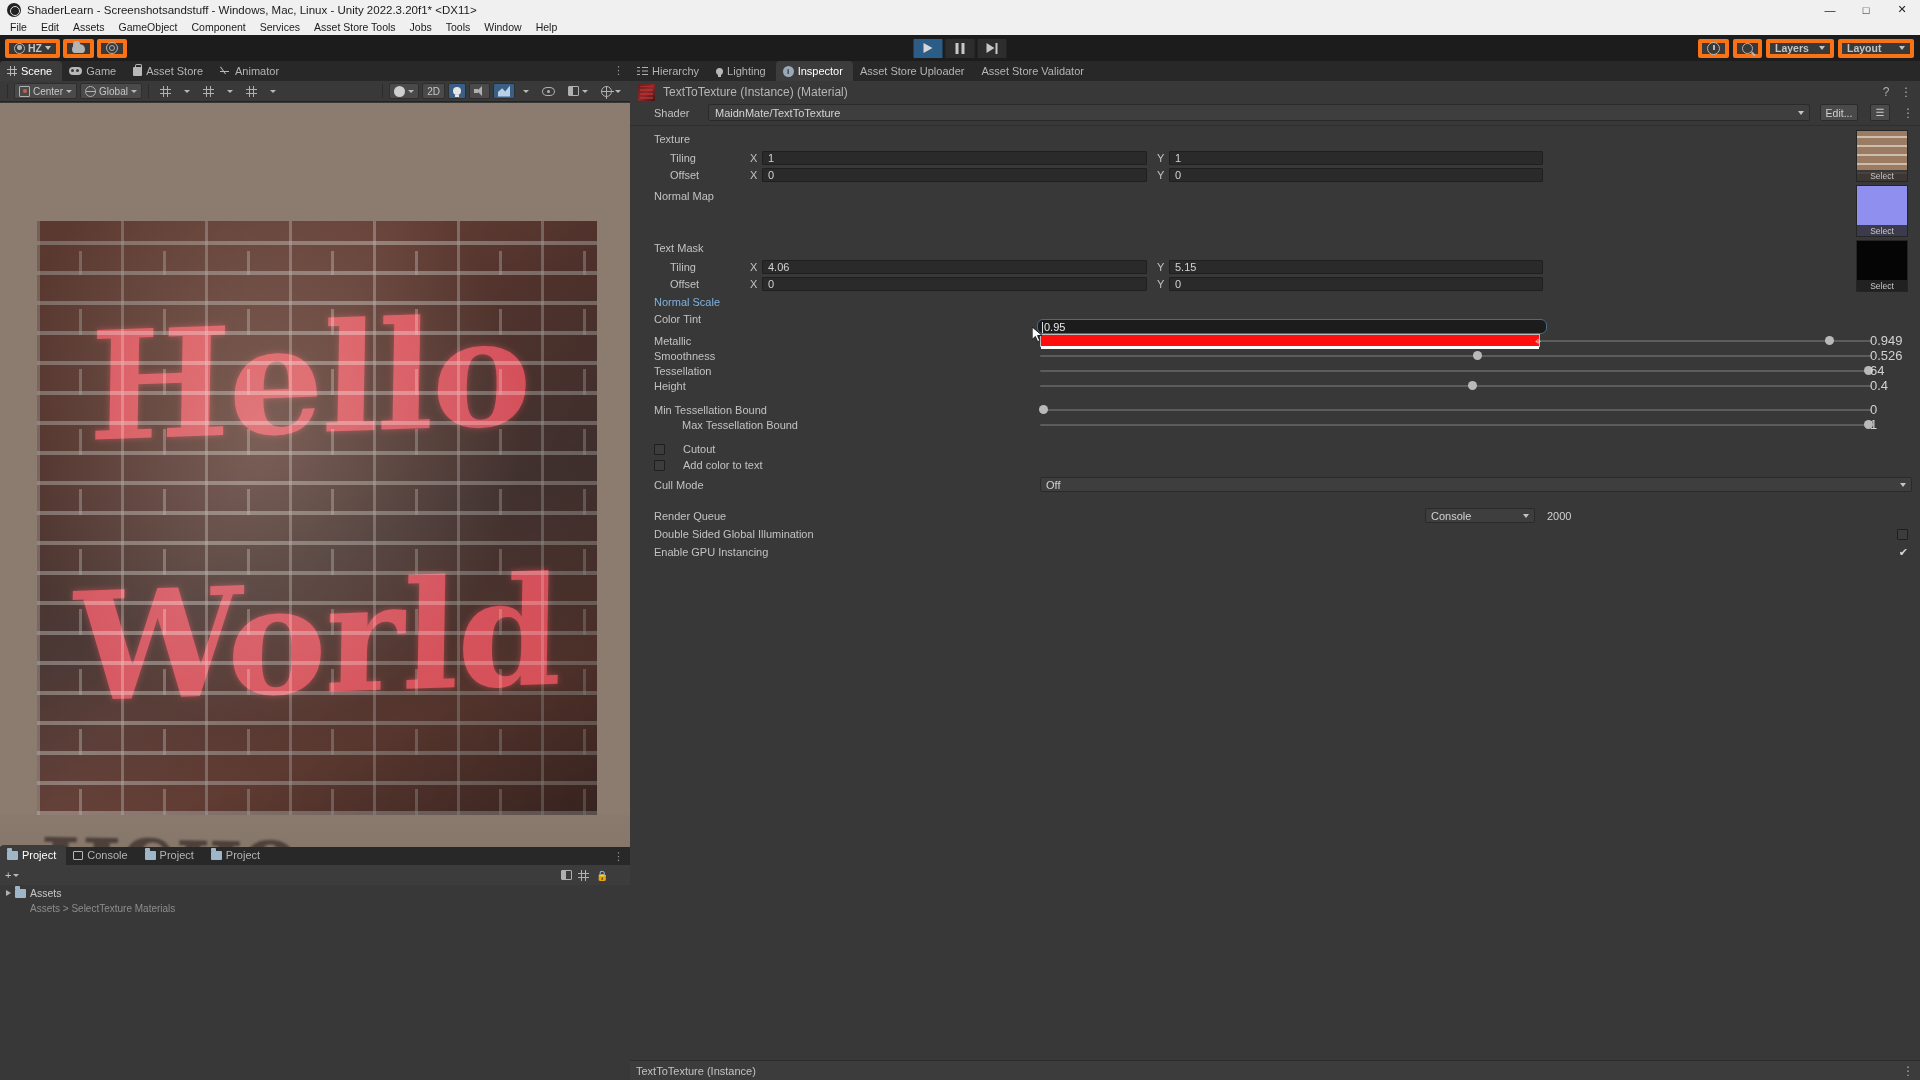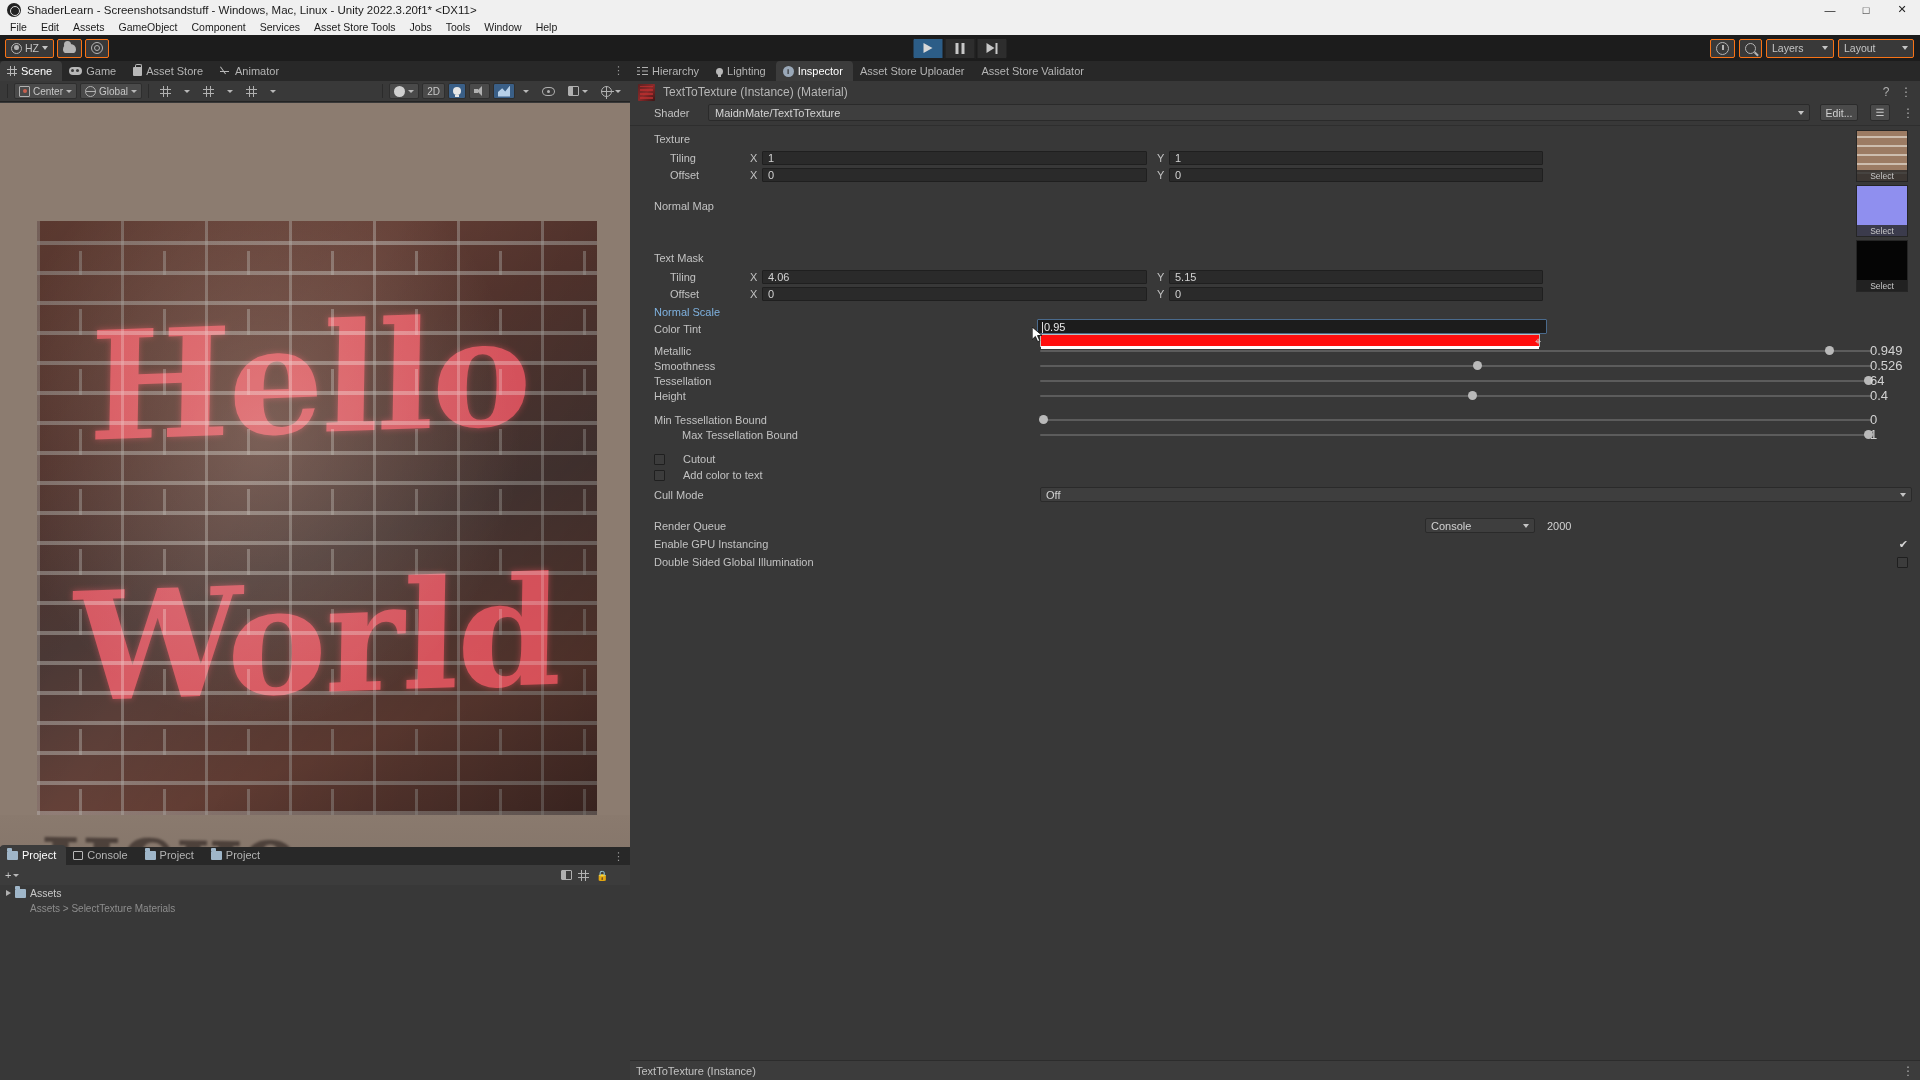--- a/index.html
+++ b/index.html
@@ -39,23 +39,23 @@
   }
   .menu-item { font-size: 10.5px; color: #1a1a1a; padding: 0 7px; line-height: 16px; cursor: default; }
 
   
   .maintoolbar {
     position: absolute; top: 35px; left: 0; width: 1920px; height: 26px;
     background: #1c1c1c; display: flex; align-items: center;
   }
   .tb-group { display: flex; align-items: center; gap: 3px; padding-left: 5px; }
   .tb-btn {
-    height: 19px; background: #393939; border: 1px solid #f97316; border-radius: 2px;
+    height: 19px; background: #393939; border: 4px solid #f97316; border-radius: 2px;
     display: flex; align-items: center; justify-content: center; gap: 3px;
-    padding: 0 5px; color: #c4c4c4; font-size: 10.5px; cursor: pointer;
+    padding: 0 5px; color: #c4c4c4; font-size: 10.5px; cursor: pointer; font-weight: bold;
   }
   .acct-icon { width: 11px; height: 11px; border-radius: 50%; border: 1.3px solid #b4b4b4; position: relative; }
   .acct-icon::after { content:""; position:absolute; left:2.2px; top:1.5px; width:4.5px; height:4.5px; border-radius:50%; background:#b4b4b4; }
   .caret { width:0;height:0;border-left:3.2px solid transparent;border-right:3.2px solid transparent;border-top:4px solid #c4c4c4; }
   .cloud-ico { width: 13px; height: 9px; background: #b4b4b4; border-radius: 6px 6px 4px 4px; position: relative; }
   .cloud-ico::before { content:""; position:absolute; left:1px; top:-3px; width:7px;height:7px;border-radius:50%;background:#b4b4b4; }
   .gear-ico { width: 12px; height: 12px; border-radius: 50%; border: 1.5px solid #b4b4b4; display:flex;align-items:center;justify-content:center;}
   .gear-ico::after{content:"";width:4px;height:4px;border-radius:50%;border:1.2px solid #b4b4b4;}
 
   .play-group {
@@ -253,21 +253,21 @@
 
   .dd-field {
     height:15px; background:#3e3e3e; border:1px solid #2a2a2a; border-radius:2px;
     display:flex; align-items:center; padding:0 5px; color:#d2d2d2; font-size:11px; cursor:pointer; position:relative;
   }
   .dd-field .dd { position:absolute; right:5px; }
 
   
   .ns-edit {
     position:absolute; left: 1037px; top: 272px; width: 510px; height: 15px;
-    background:#1c1c1c; border:1px solid #4a6a8c; border-radius:1px; z-index: 20;
+    background:#1c1c1c; border:1px solid #4a6a8c; border-radius:6px; z-index: 20;
     display:flex; align-items:center; padding-left:6px; color:#e8e8e8; font-size:11px;
   }
   .ns-caret { position:absolute; left:4px; top:2px; width:1px; height:11px; background:#e0e0e0; }
   .colorfield {
     position:absolute; left:1040px; top:287px; width:500px; height:13px;
     background:#ff0e0e; border:1px solid #bdbdbd; z-index:5; cursor:pointer;
   }
   .colorfield::after{content:"";position:absolute;left:0;right:0;bottom:-3px;height:3px;background:#ffffff;}
   .eyedrop{position:absolute;left:1535px;top:288px;z-index:6;color:#d4d4d4;font-size:11px;cursor:pointer;}
   .cursor-arrow {
@@ -581,21 +581,21 @@
     <div class="row" style="height:17px;">
       <span class="row-label indent">Offset</span>
       <div class="vec-row">
         <span class="xy-label">X</span>
         <div class="num-field" style="width:385px;">0</div>
         <span class="xy-label" style="margin-left:10px;">Y</span>
         <div class="num-field" style="width:374px;">0</div>
       </div>
     </div>
 
-    <div class="sec-label" style="margin-top:13px;">Normal Map</div>
+    <div class="sec-label" style="margin-top:3px;">Normal Map</div>
 
     <div class="sec-label" style="margin-top:32px;">Text Mask</div>
 
     <div class="row" style="height:17px;">
       <span class="row-label indent">Tiling</span>
       <div class="vec-row">
         <span class="xy-label">X</span>
         <div class="num-field" style="width:385px;">4.06</div>
         <span class="xy-label" style="margin-left:10px;">Y</span>
         <div class="num-field" style="width:374px;">5.15</div>
@@ -708,27 +708,27 @@
     <div class="row" style="height:19px;">
       <span class="row-label" style="width:180px;">Render Queue</span>
       <div class="dd-field" style="position:absolute;left:795px;width:110px;">
         <span>Console</span>
         <span class="caret dd"></span>
       </div>
       <div class="num-field" style="position:absolute;left:912px;right:8px;height:15px;background:transparent;border:none;">2000</div>
     </div>
 
     <div class="row" style="height:18px;">
+      <span class="row-label" style="width:260px;">Double Sided Global Illumination</span>
+      <span class="chkbox" style="position:absolute;right:12px;"></span>
+    </div>
+
+    <div class="row" style="height:18px;">
       <span class="row-label" style="width:200px;">Enable GPU Instancing</span>
       <span style="position:absolute;right:12px;color:#d6d6d6;font-size:11px;" class="chk-on">✔</span>
-    </div>
-
-    <div class="row" style="height:18px;">
-      <span class="row-label" style="width:260px;">Double Sided Global Illumination</span>
-      <span class="chkbox" style="position:absolute;right:12px;"></span>
     </div>
 
     <div class="tex-thumb thumb-brick" style="position:absolute;right:12px;top:49px;">
       <span class="sel-lbl">Select</span>
     </div>
     <div class="tex-thumb thumb-normal" style="position:absolute;right:12px;top:104px;">
       <span class="sel-lbl">Select</span>
     </div>
     <div class="tex-thumb thumb-black" style="position:absolute;right:12px;top:159px;">
       <span class="sel-lbl">Select</span>

